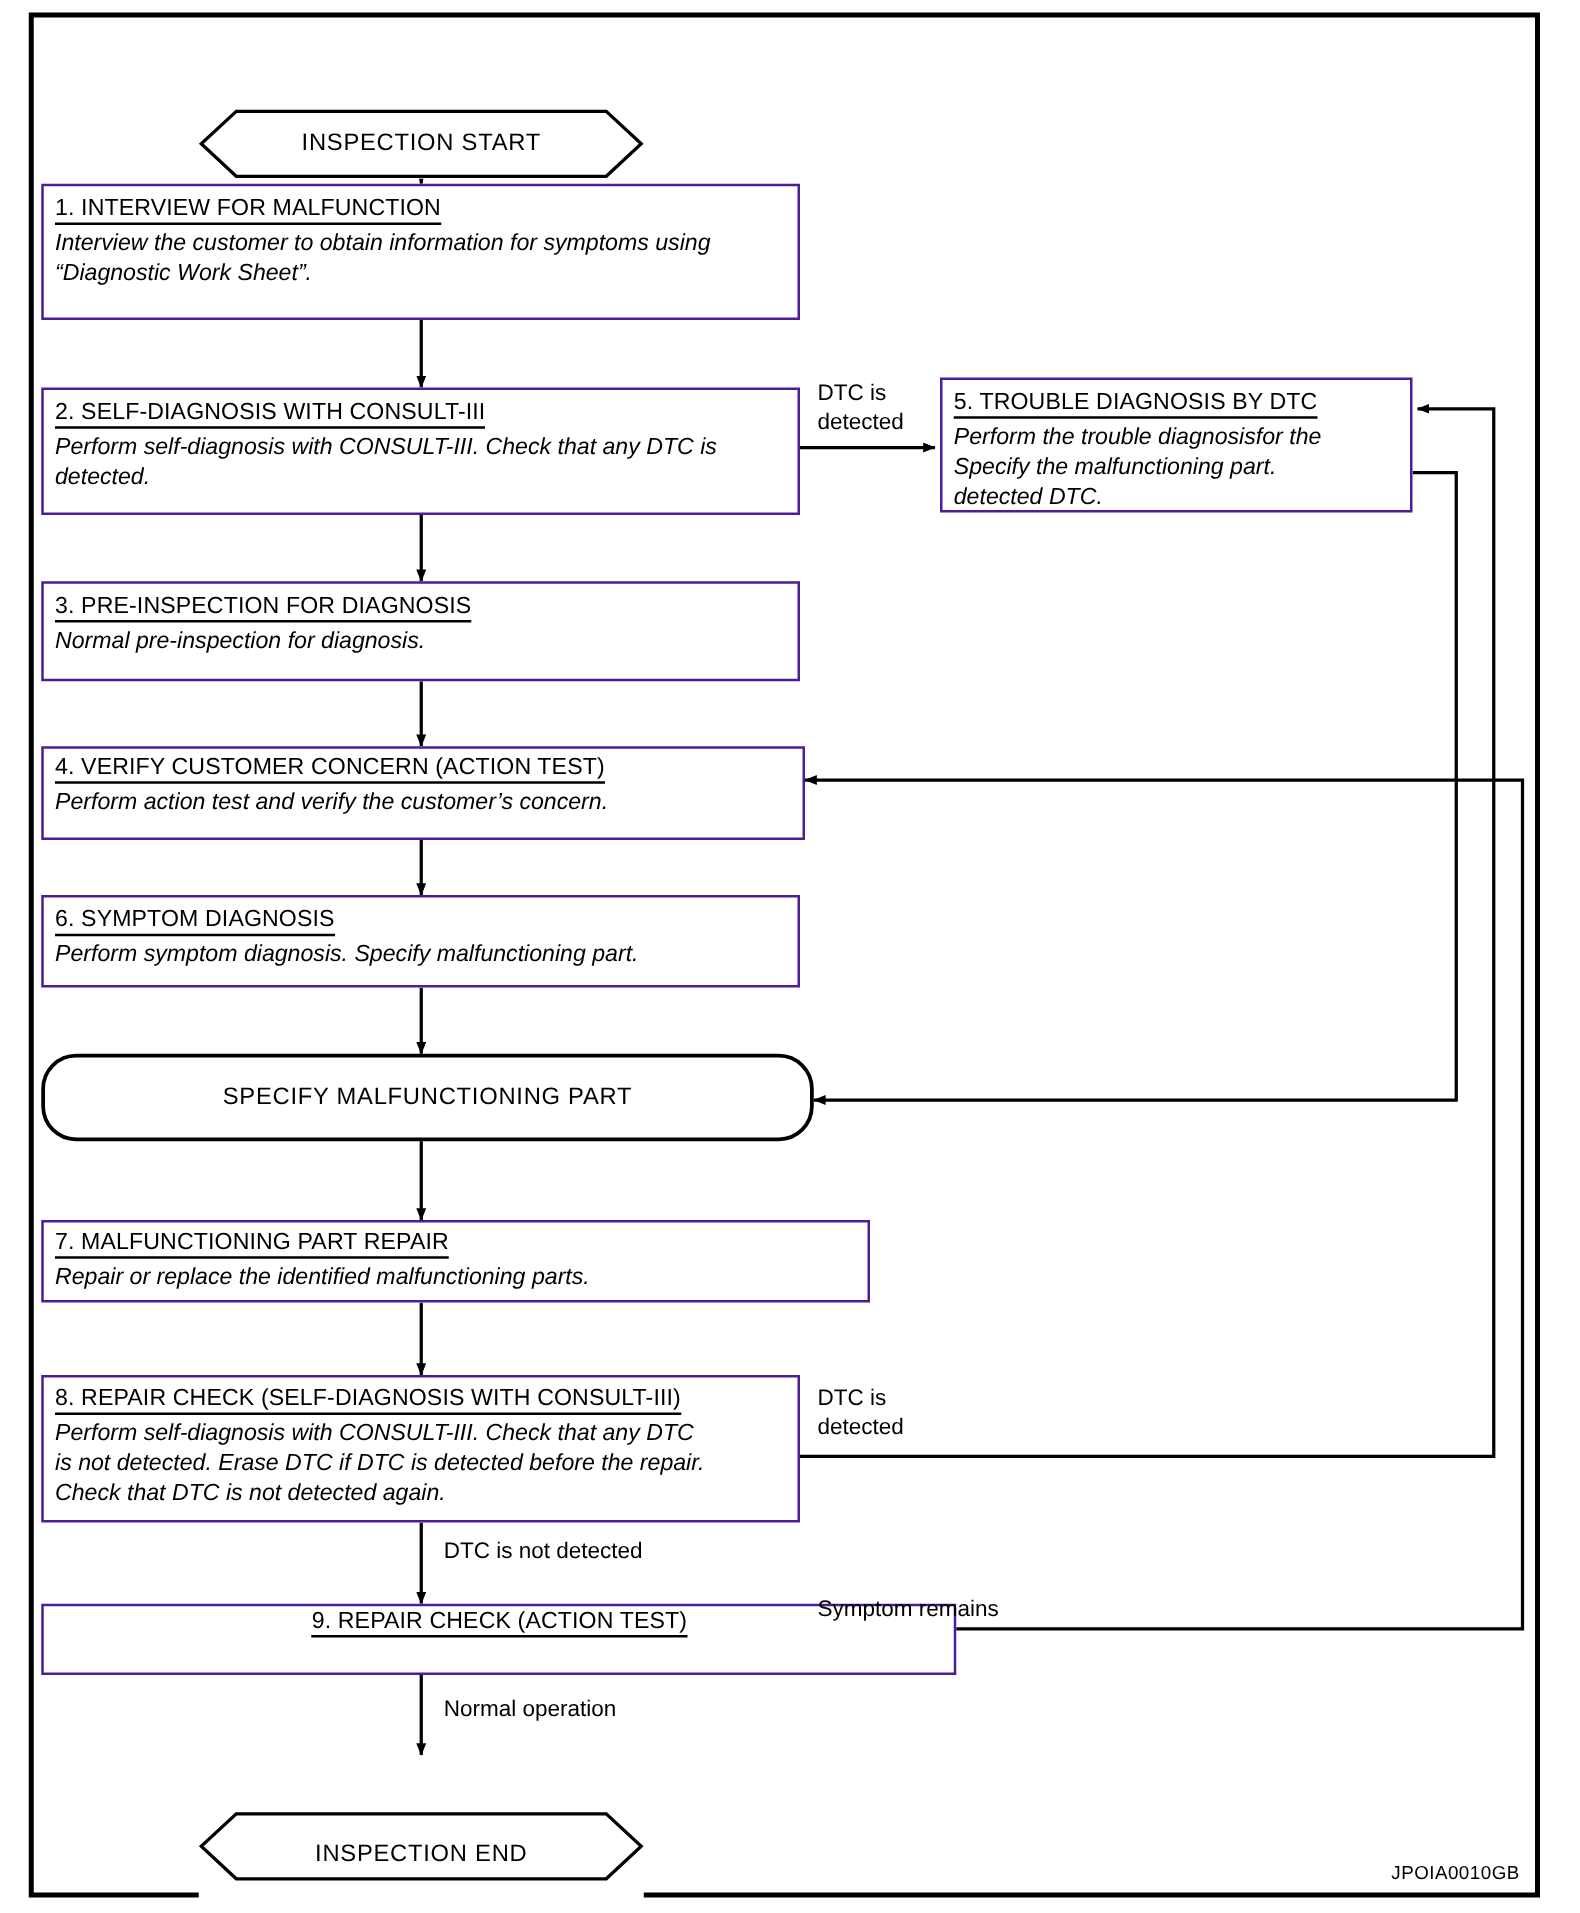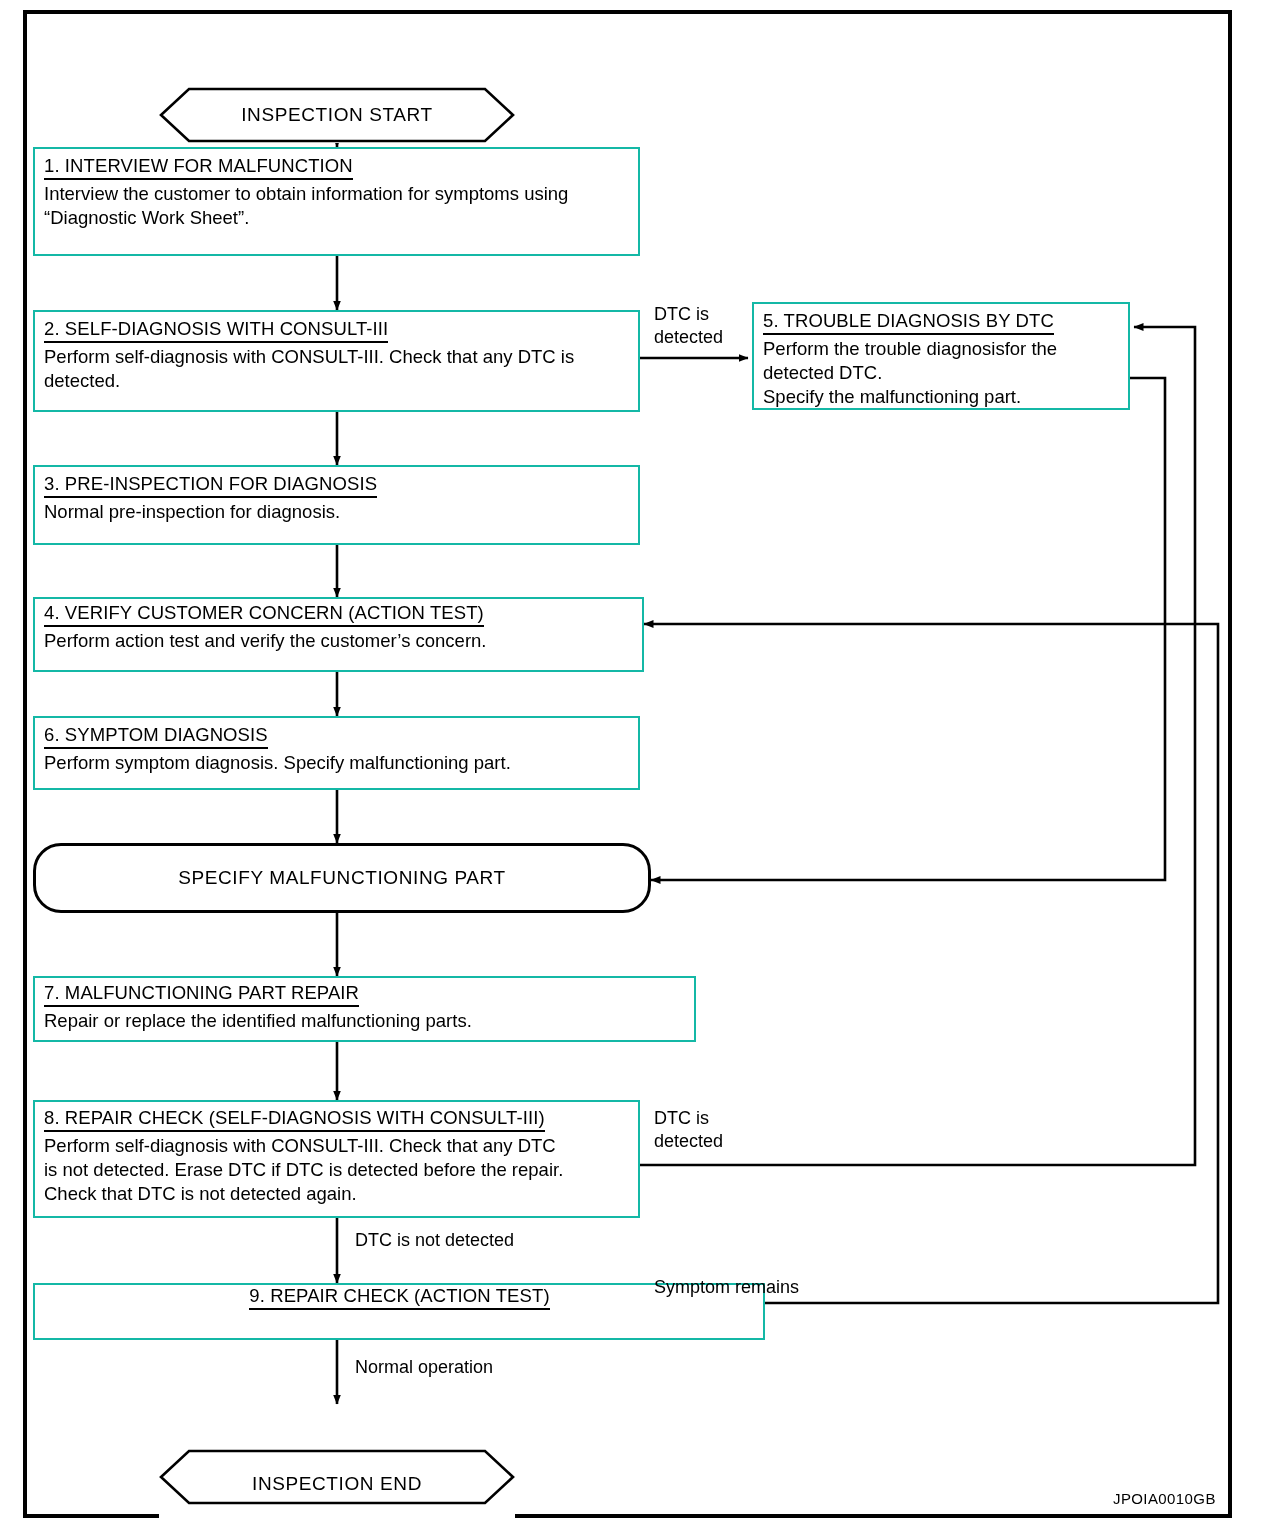--- a/index.html
+++ b/index.html
@@ -35,21 +35,21 @@
     width: 1264px;
     height: 1530px;
     pointer-events: none;
   }
   .node {
     position: absolute;
     box-sizing: border-box;
     background: #ffffff;
   }
   .proc {
-    border: 2px solid #14b8a6;
+    border: 2px solid #4c1d95;
     padding: 6px 8px 6px 9px;
   }
   .rounded {
     border: 3px solid #000;
     border-radius: 28px;
     display: flex;
     align-items: center;
     justify-content: center;
   }
   .term {
@@ -73,20 +73,21 @@
     display: inline-block;
     border-bottom: 2px solid #000;
     padding-bottom: 1px;
     margin-bottom: 2px;
     white-space: nowrap;
   }
   .body-line {
     font-size: 18.5px;
     line-height: 24px;
     white-space: nowrap;
+    font-style: italic;
   }
   .center-label {
     font-size: 19px;
     letter-spacing: .6px;
     white-space: nowrap;
   }
   .edge-label {
     position: absolute;
     font-size: 18px;
     line-height: 23px;
@@ -160,22 +161,22 @@
 
   <div class="node proc" style="left:33px; top:310px; width:607px; height:102px;">
     <div class="hdr">2. SELF-DIAGNOSIS WITH CONSULT-III</div>
     <div class="body-line">Perform self-diagnosis with CONSULT-III. Check that any DTC is</div>
     <div class="body-line">detected.</div>
   </div>
 
   <div class="node proc" style="left:752px; top:302px; width:378px; height:108px;">
     <div class="hdr">5. TROUBLE DIAGNOSIS BY DTC</div>
     <div class="body-line">Perform the trouble diagnosisfor the</div>
+    <div class="body-line">Specify the malfunctioning part.</div>
     <div class="body-line">detected DTC.</div>
-    <div class="body-line">Specify the malfunctioning part.</div>
   </div>
 
   <div class="node proc" style="left:33px; top:465px; width:607px; height:80px;">
     <div class="hdr">3. PRE-INSPECTION FOR DIAGNOSIS</div>
     <div class="body-line">Normal pre-inspection for diagnosis.</div>
   </div>
 
   <div class="node proc" style="left:33px; top:597px; width:611px; height:75px; padding-top:3px;">
     <div class="hdr">4. VERIFY CUSTOMER CONCERN (ACTION TEST)</div>
     <div class="body-line">Perform action test and verify the customer’s concern.</div>

